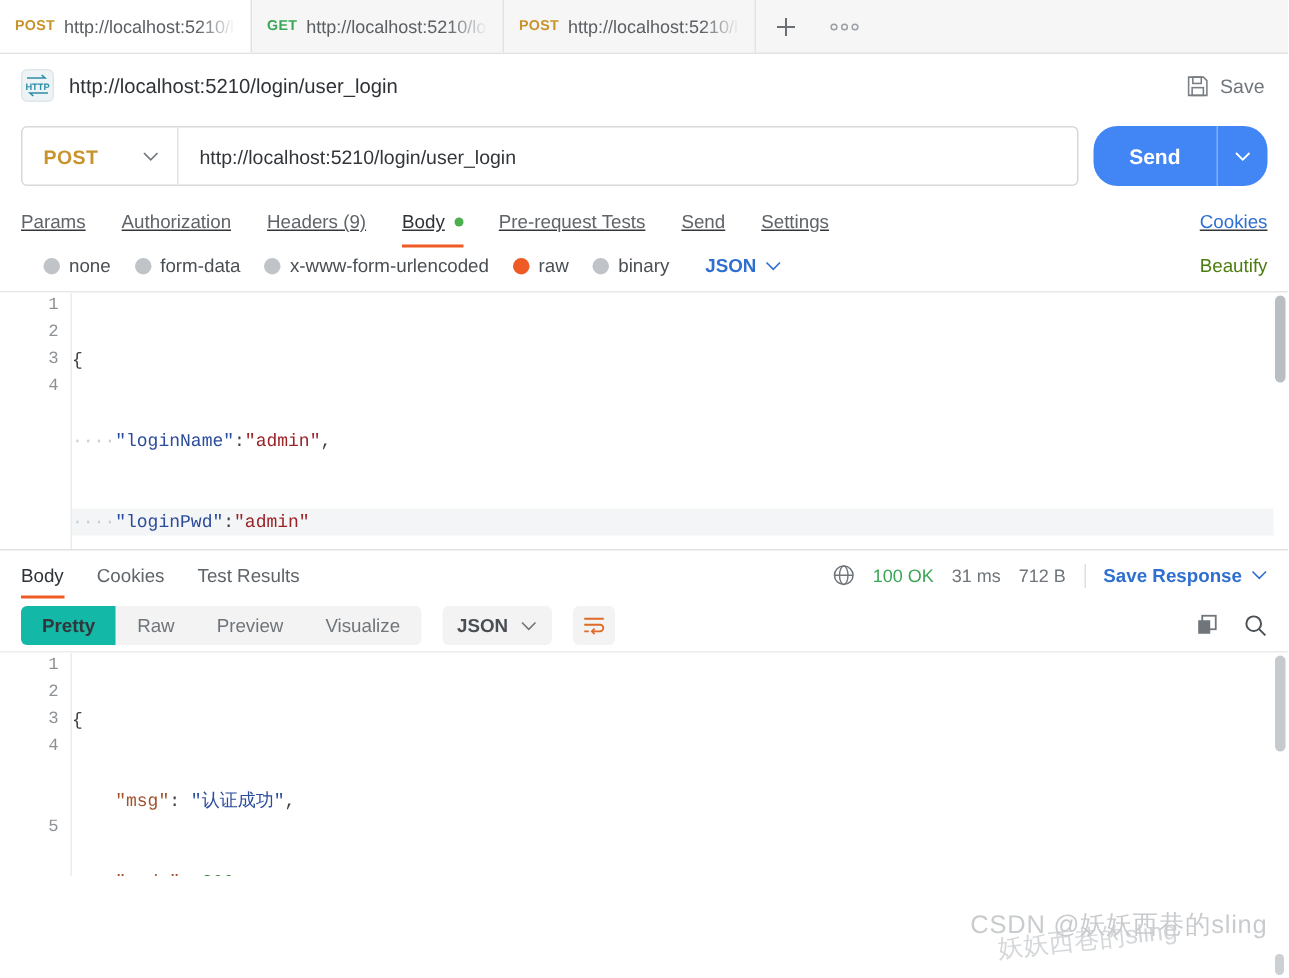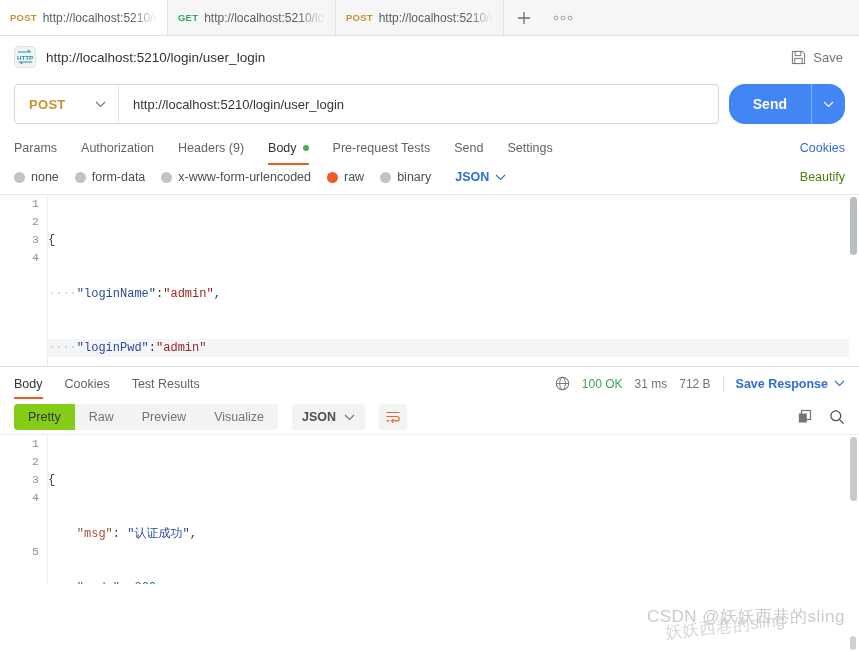--- a/index.html
+++ b/index.html
@@ -144,20 +144,21 @@
     cursor: pointer;
   }
 
   
   .reqtabs {
     display: flex;
     align-items: center;
     padding: 0 14px;
     gap: 24px;
     height: 28px;
+    text-decoration: underline;
   }
   .rqtab {
     font-size: 12.5px;
     color: #5f6469;
     position: relative;
     height: 28px;
     display:flex; align-items:center; gap:6px;
     cursor: pointer;
   }
   .rqtab.active { color: #2f3337; }
@@ -167,20 +168,21 @@
     height: 2px; background: #ef5b25;
   }
   .dot-green { width:6px; height:6px; border-radius:50%; background:#4caf50; display:inline-block; }
   .cookies-link { color:#2f6fd0; font-size:12.5px; cursor:pointer; }
 
   
   .bodytypes {
     display:flex; align-items:flex-start; gap:16px;
     padding: 8px 14px 10px 14px;
     height: 32px;
+    margin-left: 15px;
   }
   .radio {
     display:flex; align-items:center; gap:6px;
     font-size:12.5px; color:#4a4f54; cursor:pointer;
   }
   .rdot { width:11px; height:11px; border-radius:50%; background:#c0c4c8; display:inline-block; }
   .radio.sel .rdot { background:#ef5b25; }
   .jsonsel {
     display:flex; align-items:center; gap:6px;
     color:#2f6fd0; font-size:12.5px; font-weight:bold; cursor:pointer;
@@ -262,21 +264,21 @@
     height: 34px;
   }
   .segwrap {
     display:flex; align-items:stretch;
     background:#f3f3f3; border-radius:4px; overflow:hidden; height:26px;
   }
   .seg {
     display:flex; align-items:center; padding:0 14px;
     font-size:12.5px; color:#6f757a; cursor:pointer;
   }
-  .seg.active { background:#84cc16; color:#32363a; }
+  .seg.active { background:#14b8a6; color:#32363a;font-weight:bold; }
   .fmtsel {
     display:flex; align-items:center; gap:8px;
     background:#f3f3f3; border-radius:4px; height:26px;
     padding: 0 10px; font-size:12.5px; color:#4a4f54; font-weight:bold;
     cursor:pointer; margin-left: 6px;
   }
   .wrapbtn {
     display:flex; align-items:center; justify-content:center;
     background:#f3f3f3; border-radius:4px; width:28px; height:26px;
     margin-left: 6px; cursor:pointer;

